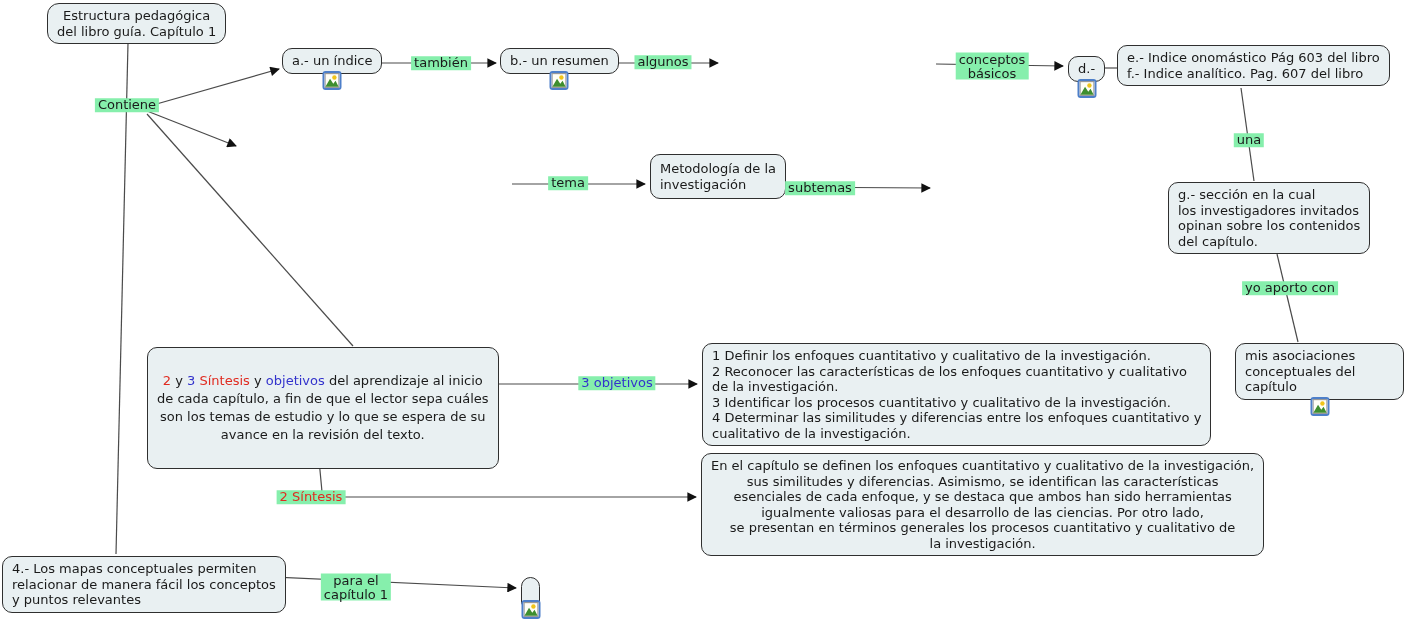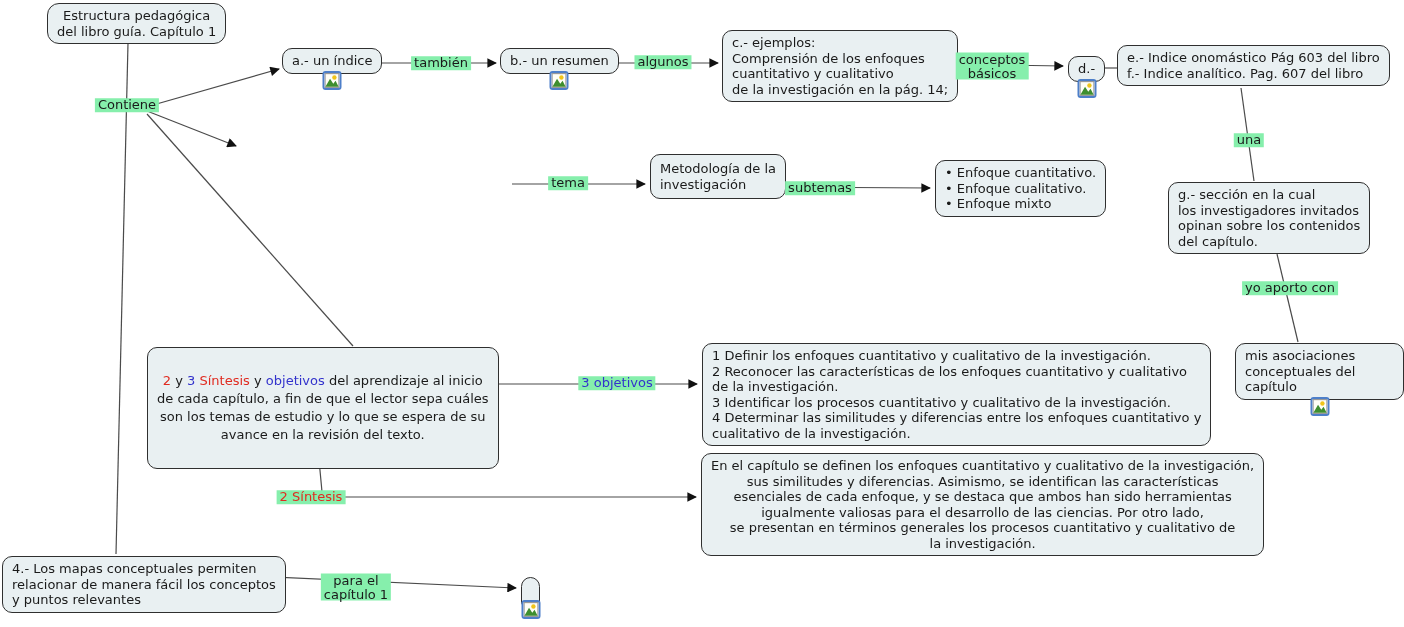--- a/index.html
+++ b/index.html
@@ -74,24 +74,20 @@
           <circle cx="8.6" cy="3.9" r="1.9" fill="#f0c419"></circle>
           <polygon points="0.8,12 4.8,5 7.6,9.4 9.6,6.8 12.2,12" fill="#3e8e2f"></polygon>
         </svg></div></div>
 
   <div class="node center" style="left:500px;top:48px;"><span>b.- un resumen</span><div class="res-icon"><svg width="15" height="15" viewBox="0 0 13 13">
           <rect x="0.5" y="0.5" width="12" height="12" fill="#fffef6" stroke="#999"></rect>
           <circle cx="8.6" cy="3.9" r="1.9" fill="#f0c419"></circle>
           <polygon points="0.8,12 4.8,5 7.6,9.4 9.6,6.8 12.2,12" fill="#3e8e2f"></polygon>
         </svg></div></div>
 
-  <div class="node" style="left:722px;top:30px;"><span>c.- ejemplos:
-Comprensión de los enfoques
-cuantitativo y cualitativo
-de la investigación en la pág. 14;</span></div>
 
   <div class="node center" style="left:1068px;top:56px;"><span>d.-</span><div class="res-icon"><svg width="15" height="15" viewBox="0 0 13 13">
           <rect x="0.5" y="0.5" width="12" height="12" fill="#fffef6" stroke="#999"></rect>
           <circle cx="8.6" cy="3.9" r="1.9" fill="#f0c419"></circle>
           <polygon points="0.8,12 4.8,5 7.6,9.4 9.6,6.8 12.2,12" fill="#3e8e2f"></polygon>
         </svg></div></div>
 
   <div class="node" style="left:1117px;top:45px;"><span>e.- Indice onomástico Pág 603 del libro
 f.- Indice analítico. Pag. 607 del libro</span></div>
 
@@ -104,23 +100,20 @@
 conceptuales del capítulo</span><div class="res-icon"><svg width="15" height="15" viewBox="0 0 13 13">
           <rect x="0.5" y="0.5" width="12" height="12" fill="#fffef6" stroke="#999"></rect>
           <circle cx="8.6" cy="3.9" r="1.9" fill="#f0c419"></circle>
           <polygon points="0.8,12 4.8,5 7.6,9.4 9.6,6.8 12.2,12" fill="#3e8e2f"></polygon>
         </svg></div></div>
 
 
   <div class="node pad6" style="left:650px;top:154px;"><span>Metodología de la
 investigación</span></div>
 
-  <div class="node" style="left:935px;top:160px;"><span>• Enfoque cuantitativo.
-• Enfoque cualitativo.
-• Enfoque mixto</span></div>
 
   <div class="node lh18" style="left:147px;top:347px;"><span class="red">2</span><span> y </span><span class="blue">3</span><span> </span><span class="red">Síntesis</span><span> y </span><span class="blue">objetivos</span><span> del aprendizaje al inicio
 de cada capítulo, a fin de que el lector sepa cuáles
 son los temas de estudio y lo que se espera de su
 avance en la revisión del texto.</span></div>
 
   <div class="node" style="left:702px;top:343px;"><span>1 Definir los enfoques cuantitativo y cualitativo de la investigación.
 2 Reconocer las características de los enfoques cuantitativo y cualitativo
 de la investigación.
 3 Identificar los procesos cuantitativo y cualitativo de la investigación.

